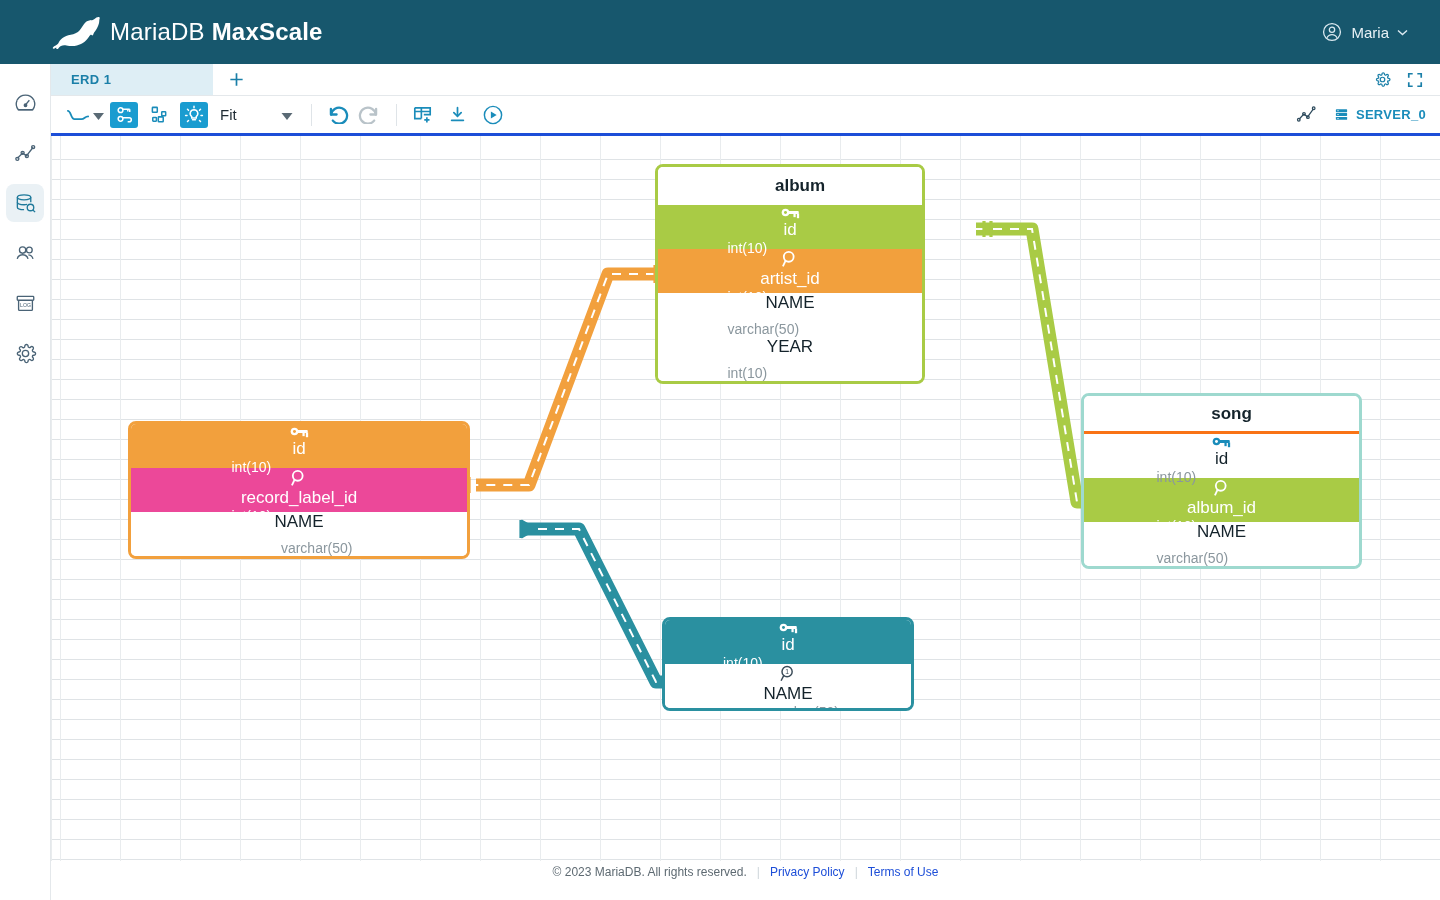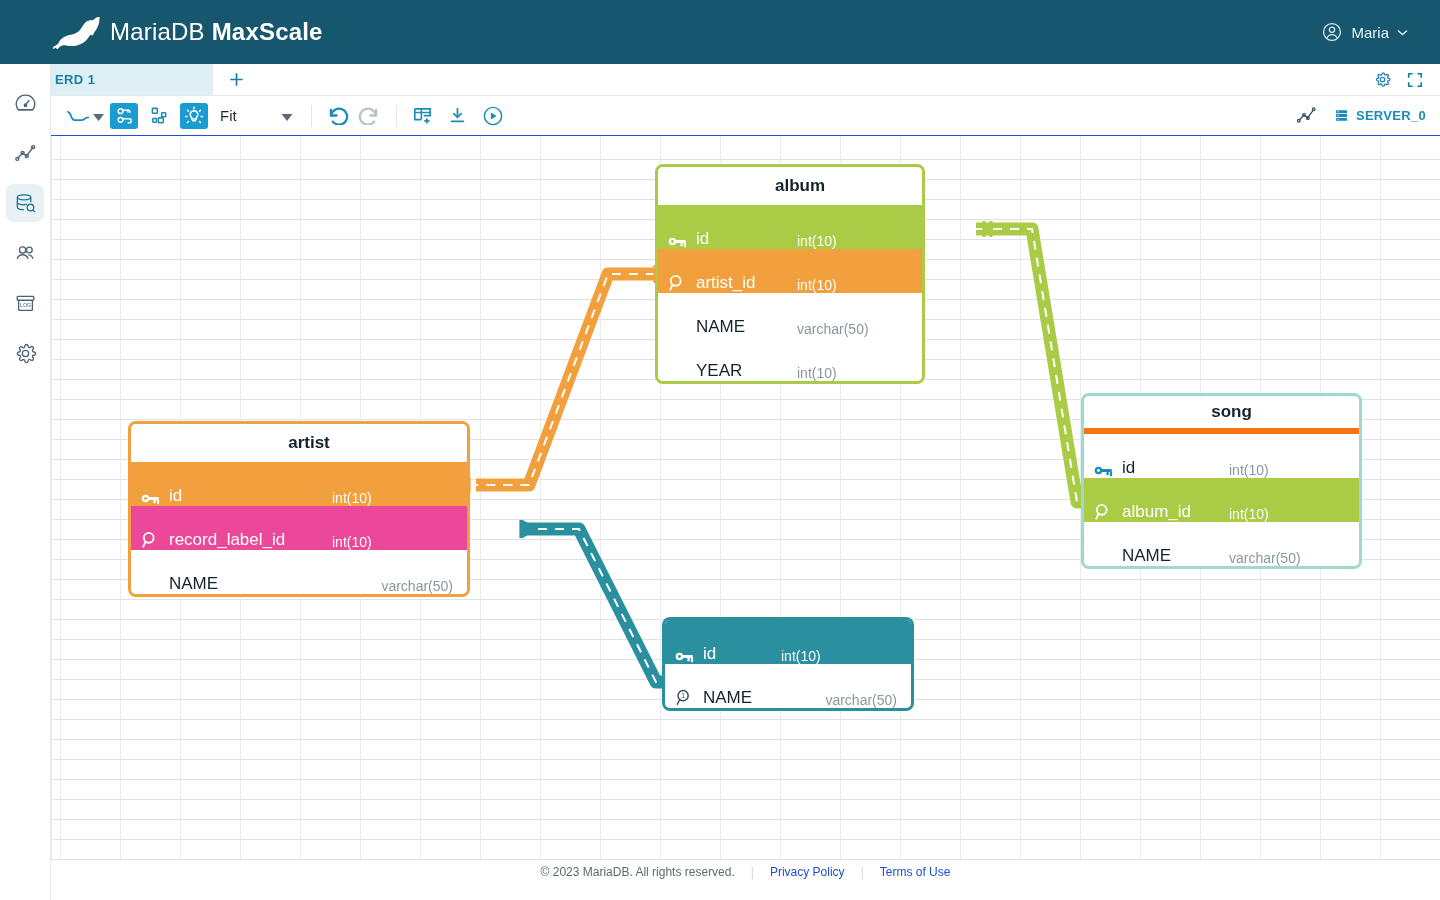--- a/index.html
+++ b/index.html
@@ -48,36 +48,36 @@
 
   
   .tabstrip {
     position: absolute; left: 51px; top: 64px; width: 1389px; height: 32px;
     background: #ffffff; border-bottom: 1px solid #e4e8eb;
     display: flex; align-items: stretch;
   }
   .tab {
     width: 162px; background: #deeef5; color: #1a7fa8;
     font-size: 13px; font-weight: 700; letter-spacing: .4px;
-    display: flex; align-items: center; padding-left: 4px; cursor: pointer;
+    display: flex; align-items: center; padding-left: 20px; cursor: pointer;
   }
   .newtab {
     width: 46px; display: flex; align-items: center; justify-content: center;
     color: #1a7fa8; cursor: pointer;
   }
   .tabstrip-right {
     margin-left: auto; display: flex; align-items: center; gap: 16px;
     padding-right: 17px; color: #1a7fa8;
   }
   .tabstrip-right .icn { cursor: pointer; display: flex; }
 
   
   .toolbar {
     position: absolute; left: 51px; top: 96px; width: 1389px; height: 40px;
-    background: #ffffff; border-bottom: 1px solid #1d4ed8;
+    background: #ffffff; border-bottom: 3px solid #1d4ed8;
     display: flex; align-items: center; padding: 0 14px;
   }
   .tb-btn {
     height: 26px; min-width: 26px; display: flex; align-items: center;
     justify-content: center; color: #1a8cba; cursor: pointer;
     border-radius: 3px;
   }
   .tb-btn.filled { background: #1a9cd0; color: #ffffff; width: 28px; height: 26px; }
   .tb-caret { margin: 0 6px 0 2px; cursor: pointer; color: #5a6a75; }
   .tb-sep { width: 1px; height: 22px; background: #dfe4e8; margin: 0 12px; }
@@ -123,39 +123,39 @@
     background: #ffffff;
     border: 3px solid #cccccc;
     overflow: hidden;
     font-size: 17px;
   }
   .tbl-title {
     height: 38px; display: flex; align-items: center; justify-content: center;
     font-weight: 700; font-size: 17px; color: #14232b; background: #ffffff; padding-left: 20px;
   }
   .row {
-    display: flex; align-items: flex-end; height: 44px;
-    background: #ffffff; color: #14232b;
+    display: flex; align-items: center; height: 44px;
+    background: #ffffff; color: #14232b; flex-direction: column;
   }
   .row.hl { color: #ffffff; }
   .row .c-icon {
     width: 38px; flex: none; display: flex; align-items: center;
     justify-content: center;
   }
   .row .c-name { flex: 1 1 auto; font-size: 17px; }
   .row .c-type { flex: none; font-size: 14px; color: #8b979e; }
   .row.hl .c-type { color: #ffffff; }
   .row .c-type.pad { padding-right: 14px; }
 
   
   .footer {
     position: absolute; left: 51px; top: 861px; width: 1389px; height: 21px;
     background: #ffffff;
     display: flex; align-items: center; justify-content: center;
-    font-size: 12px; color: #5e6a72; gap: 16px;
+    font-size: 12px; color: #5e6a72; gap: 10px;
   }
   .footer a { color: #1d4ed8; text-decoration: none; cursor: pointer; }
   .footer .bar { color: #cfd6db; }
 </style>
 </head>
 <body>
 
 <div class="topbar">
   <div class="brand">
     <svg class="seal-logo" viewBox="0 0 48 34">
@@ -434,21 +434,20 @@
       <span class="c-type" style="width:125px">varchar(50)</span>
     </div>
     <div class="row">
       <span class="c-icon"></span>
       <span class="c-name">YEAR</span>
       <span class="c-type" style="width:125px">int(10)</span>
     </div>
   </div>
 
   <div class="tbl" style="left:77px; top:285px; width:342px; border-color:#f2a03d;">
-    <div class="tbl-title">artist</div>
     <div class="row hl" style="background:#f2a03d;">
       <span class="c-icon">
         <svg width="19" height="15" viewBox="0 0 22 16" fill="#ffffff">
             <circle cx="5.2" cy="8" r="4.4"></circle>
             <circle cx="5.2" cy="8" r="1.7" fill="#f2a03d"></circle>
             <rect x="8.6" y="6.4" width="12" height="3.2" rx="1"></rect>
             <rect x="14.4" y="9.2" width="2.6" height="4.2"></rect>
             <rect x="18.4" y="9.2" width="2.6" height="5.4"></rect>
           </svg>
       </span>
@@ -466,21 +465,21 @@
       <span class="c-type" style="width:135px">int(10)</span>
     </div>
     <div class="row">
       <span class="c-icon"></span>
       <span class="c-name">NAME</span>
       <span class="c-type pad" style="width:135px;text-align:right">varchar(50)</span>
     </div>
   </div>
 
   <div class="tbl" style="left:1030px; top:257px; width:281px; border-color:#9ed9cf;">
-    <div class="tbl-title" style="border-bottom:6px solid #f97316">song</div>
+    <div class="tbl-title" style="border-bottom:3px solid #f97316">song</div>
     <div class="row">
       <span class="c-icon">
         <svg width="19" height="15" viewBox="0 0 22 16" fill="#1a8cba">
             <circle cx="5.2" cy="8" r="4.4"></circle>
             <circle cx="5.2" cy="8" r="1.7" fill="#ffffff"></circle>
             <rect x="8.6" y="6.4" width="12" height="3.2" rx="1"></rect>
             <rect x="14.4" y="9.2" width="2.6" height="4.2"></rect>
             <rect x="18.4" y="9.2" width="2.6" height="5.4"></rect>
           </svg>
       </span>

